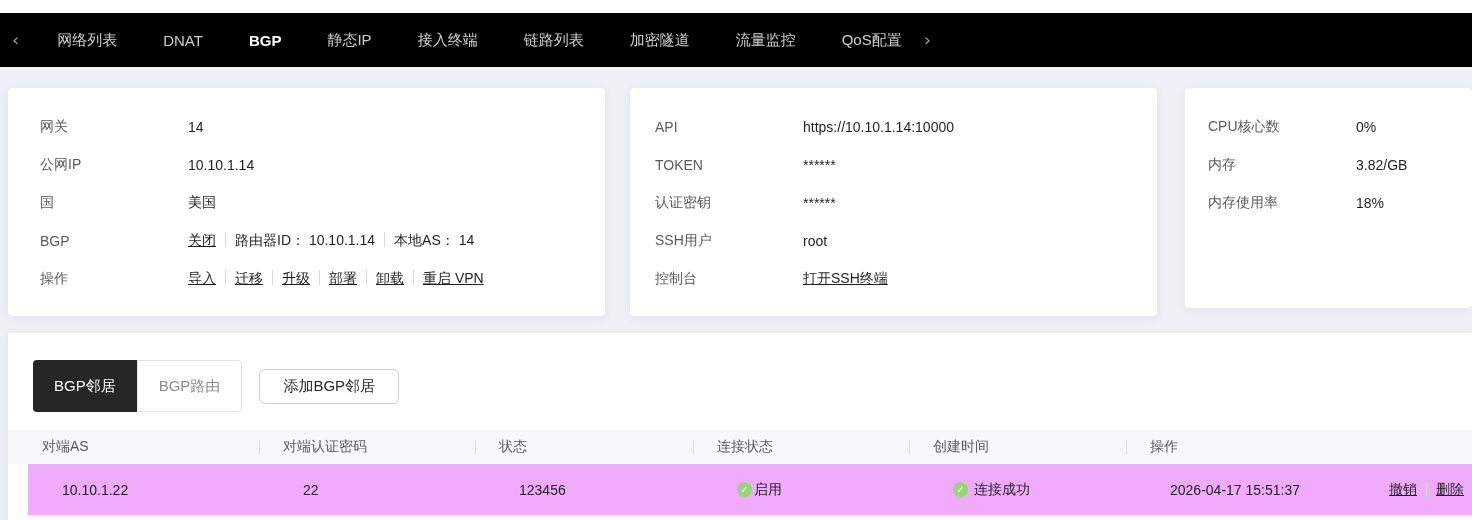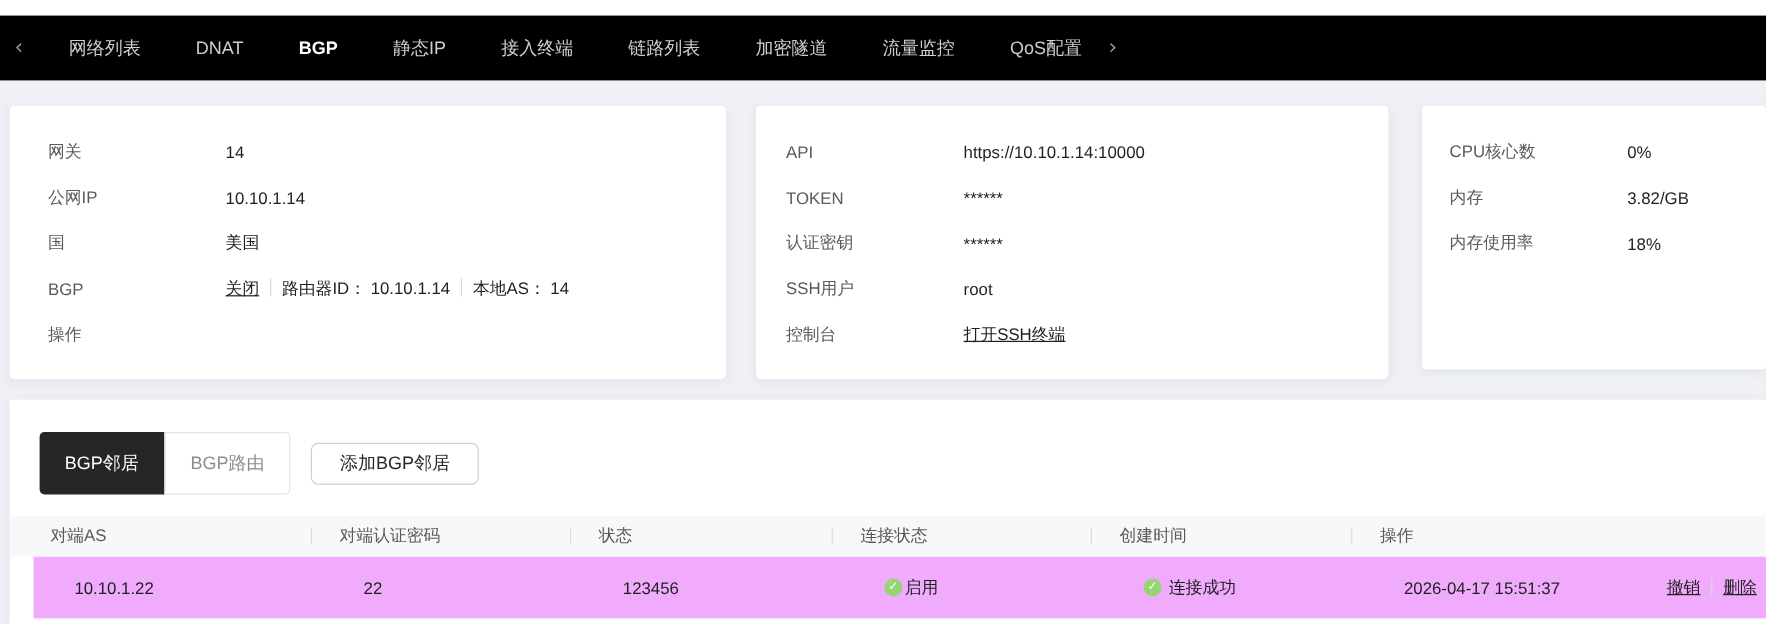--- a/index.html
+++ b/index.html
@@ -99,20 +99,23 @@
       <span class="card-value">美国</span>
     </div>
     <div class="card-row">
       <span class="card-label">BGP</span>
       <span class="card-value">
         <span class="link">关闭</span><span class="vbar"></span><span class="inline-kv">路由器ID： 10.10.1.14</span><span class="vbar"></span><span class="inline-kv">本地AS： 14</span>
       </span>
     </div>
     <div class="card-row">
       <span class="card-label">操作</span>
+      <span class="card-value">
+        <span class="link">导入</span><span class="vbar"></span><span class="link">迁移</span><span class="vbar"></span><span class="link">升级</span><span class="vbar"></span><span class="link">部署</span><span class="vbar"></span><span class="link">卸载</span><span class="vbar"></span><span class="link">重启 VPN</span>
+      </span>
     </div>
   </div>
 
   <div class="card" id="card-api">
     <div class="card-row">
       <span class="card-label">API</span>
       <span class="card-value">https://10.10.1.14:10000</span>
     </div>
     <div class="card-row">
       <span class="card-label">TOKEN</span>

